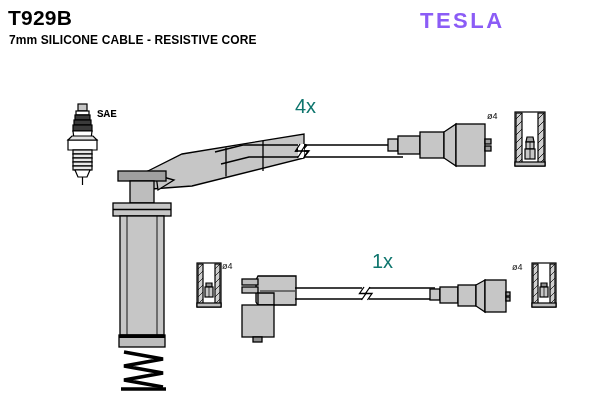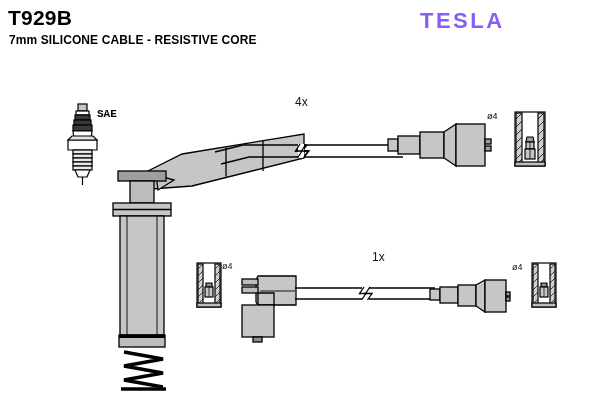--- a/index.html
+++ b/index.html
@@ -7,21 +7,21 @@
        font-family:"Liberation Sans","DejaVu Sans",sans-serif;color:#000;}
   #sheet{position:relative;width:600px;height:284px;background:#fff;}
 
   .abs{position:absolute;}
 
   
   #part-number{left:8px;top:6px;font-size:21px;font-weight:bold;letter-spacing:.2px;}
   #part-desc{left:9px;top:33px;font-size:12px;font-weight:bold;letter-spacing:.1px;white-space:nowrap;}
   #brand-logo{left:420px;top:8px;font-size:22px;font-weight:bold;letter-spacing:2.5px;color:#8b5cf6;}
 
-  .qty{font-size:12px;font-weight:normal;color:#0f172a;}
+  .qty{font-size:20px;font-weight:normal;color:#0f766e;}
   #qty-4x{left:295px;top:95px;}
   #qty-1x{left:372px;top:250px;}
 
   .dia{font-size:9px;color:#111;}
   #dia-1{left:487px;top:111px;}
   #dia-2{left:222px;top:261px;}
   #dia-3{left:512px;top:262px;}
 
   #sae-label{left:97px;top:108px;font-size:11px;font-weight:bold;font-family:Liberation Mono, monospace;}
 

